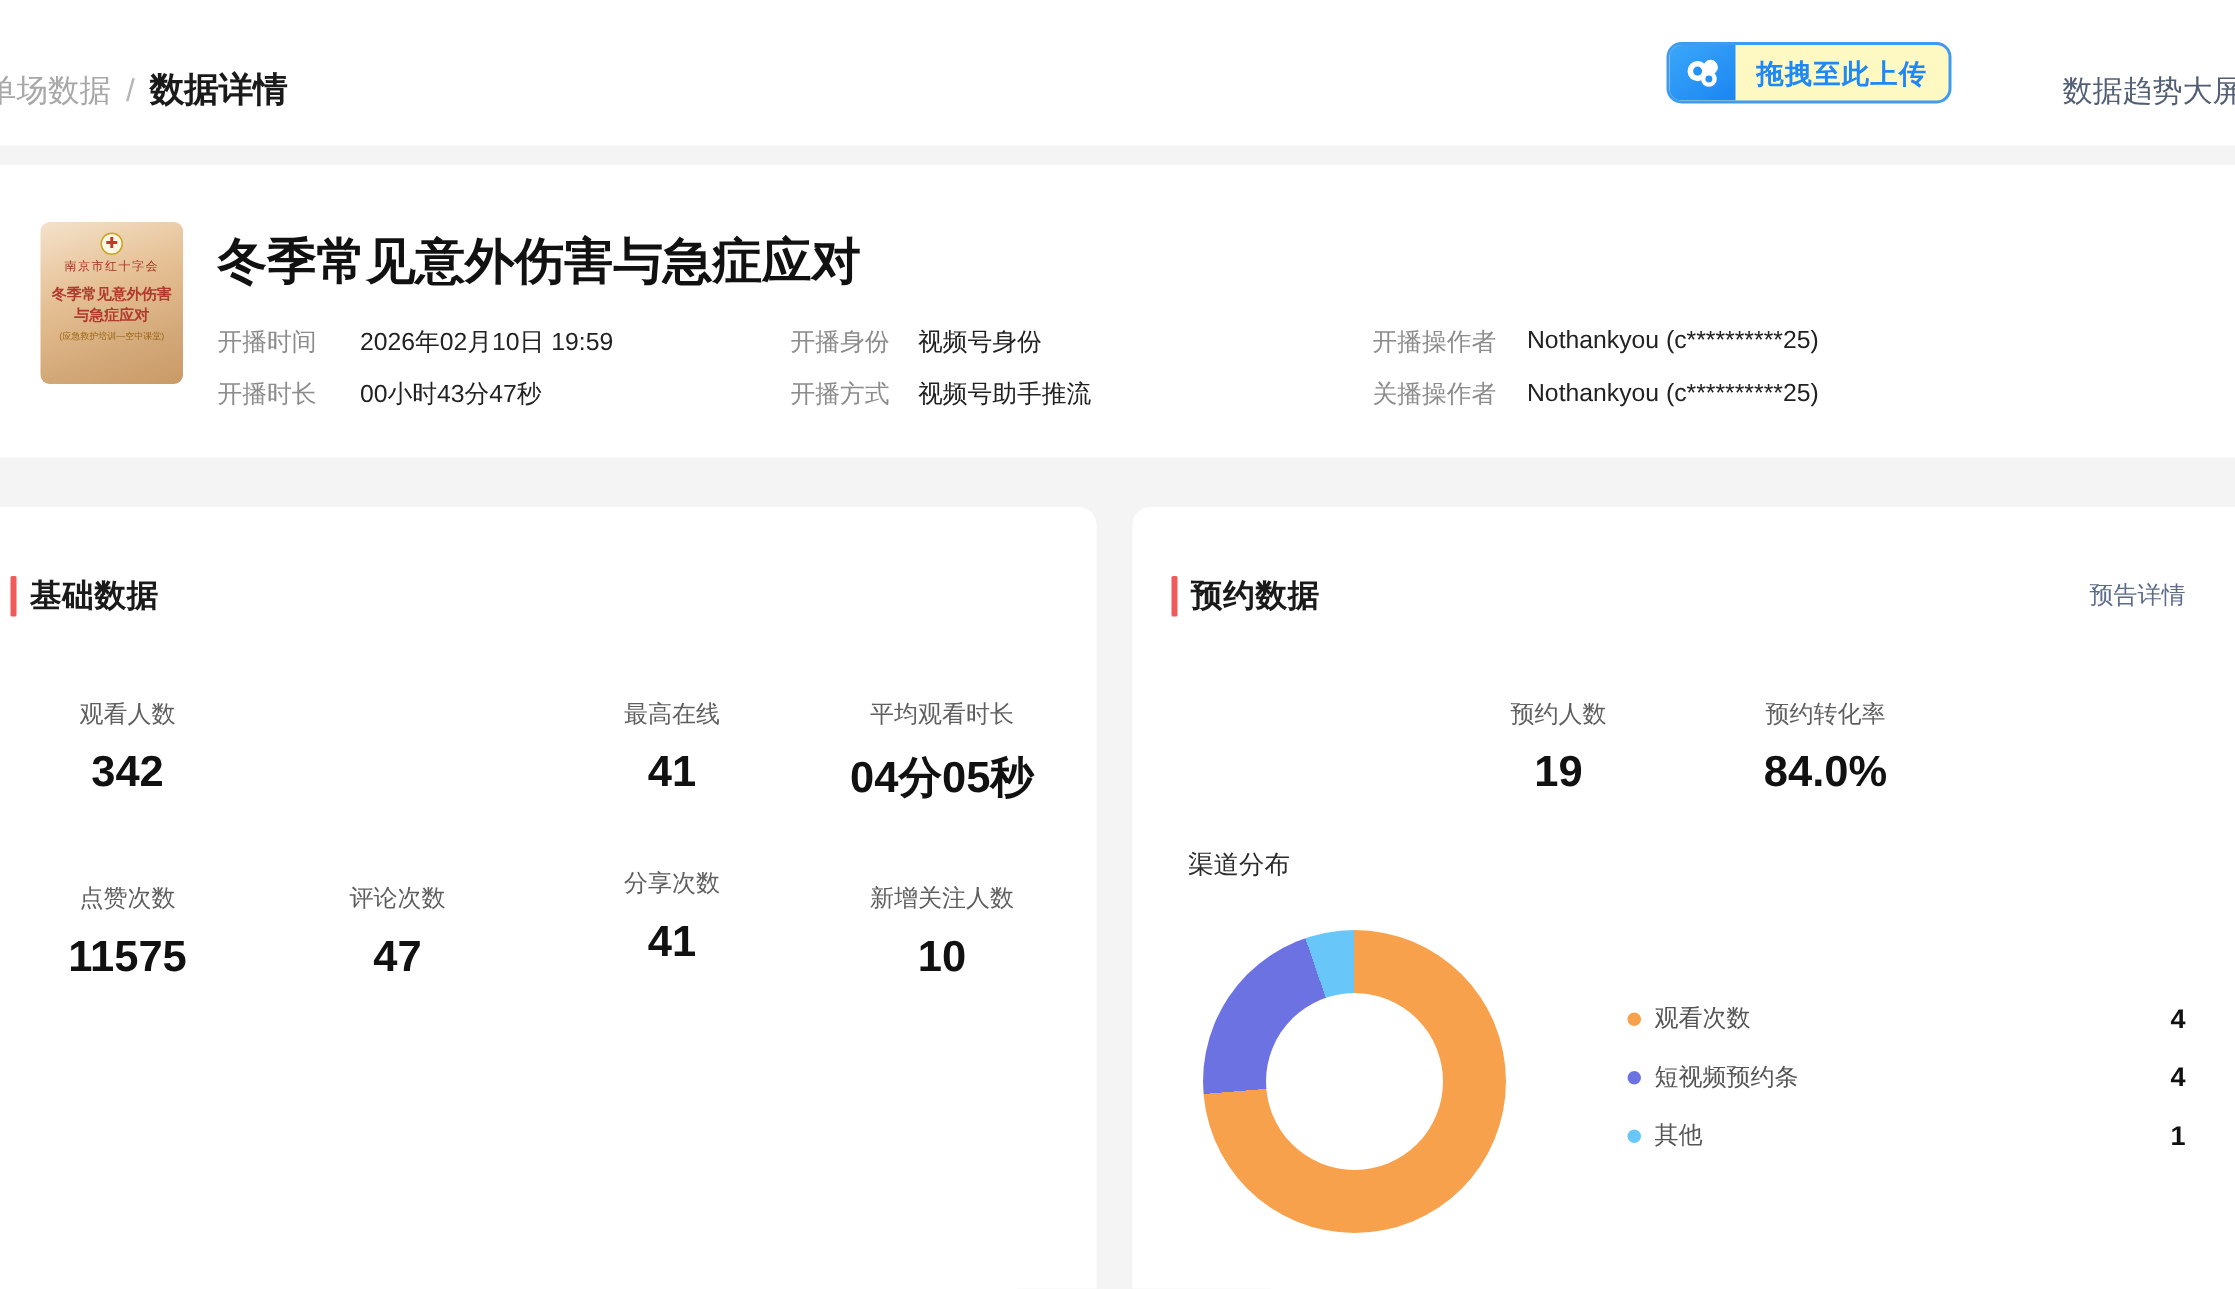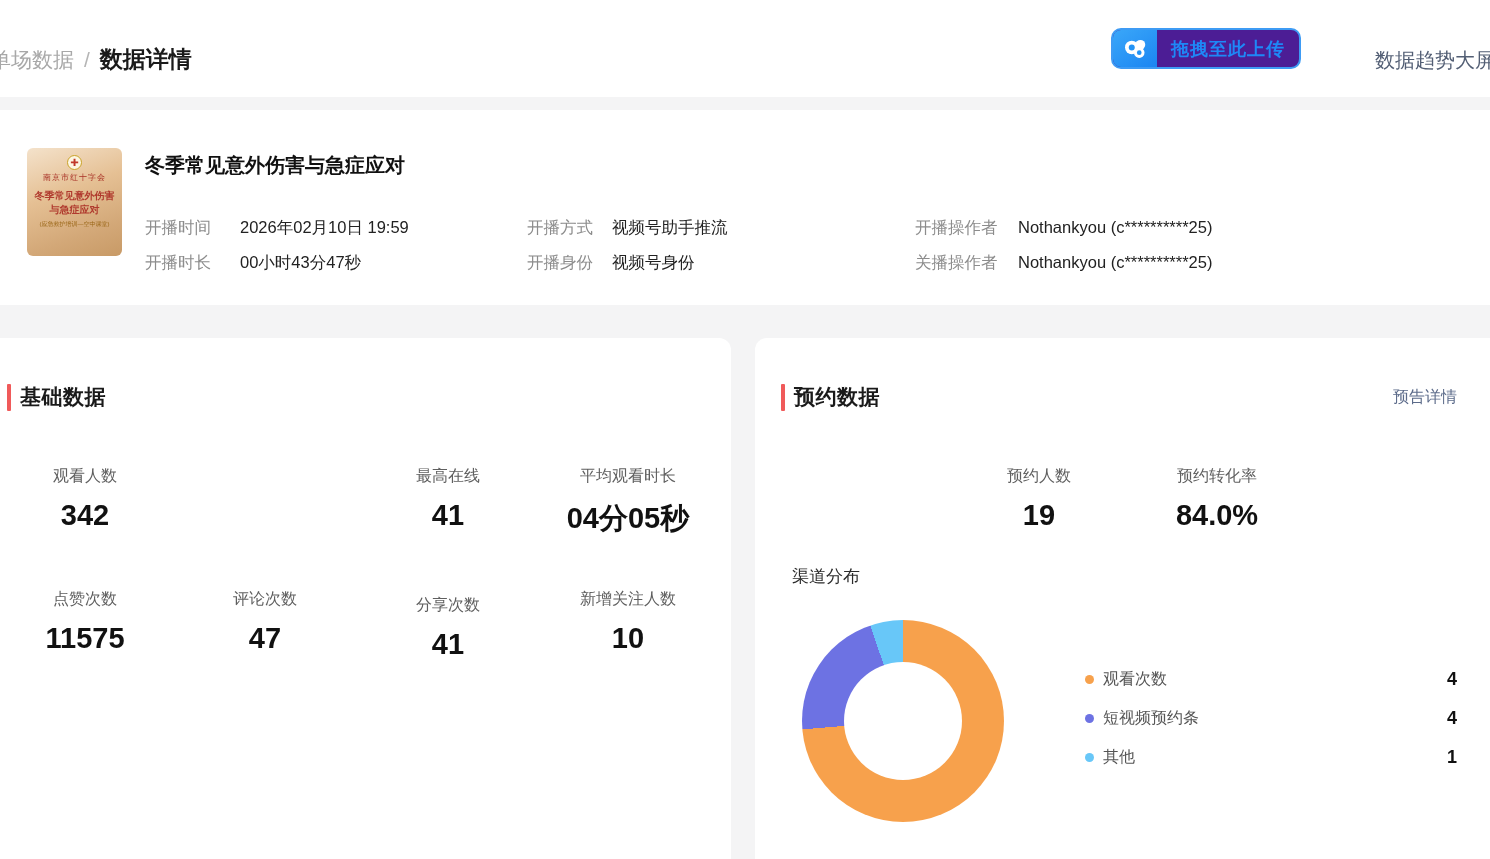--- a/index.html
+++ b/index.html
@@ -12,21 +12,21 @@
 
   
   .topbar { position:absolute; left:0; top:0; width:1490px; height:97px; background:#fff; }
   .breadcrumb { position:absolute; left:-10px; top:44px; font-size:21px; white-space:nowrap; }
   .crumb-parent { color:#a8a8a8; cursor:pointer; }
   .crumb-sep { color:#b5b5b5; margin:0 10px; }
   .crumb-current { color:#1a1a1a; font-size:23px; font-weight:700; }
 
   .upload-widget {
     position:absolute; right:189px; top:28px; height:41px; display:flex; align-items:stretch;
-    border:2px solid #3e9bf4; border-radius:10px; background:#4c1d95; overflow:hidden; cursor:pointer;
+    border:2px solid #3e9bf4; border-radius:10px; background:#fef9c3; overflow:hidden; cursor:pointer;
   }
   .upload-left {
     width:44px; display:flex; align-items:center; justify-content:center;
     background:linear-gradient(145deg,#3aa7f9 0%,#1b85f2 100%);
   }
   .upload-left svg { width:27px; height:27px; display:block; }
   .upload-label { display:flex; align-items:center; padding:0 14px; color:#1e88f7; font-size:18px; font-weight:700; letter-spacing:1px; }
 
   .trend-link { position:absolute; left:1375px; top:47px; font-size:20px; color:#525e74; white-space:nowrap; cursor:pointer; }
 
@@ -36,21 +36,21 @@
     position:absolute; left:27px; top:38px; width:95px; height:108px; border-radius:6px; overflow:hidden;
     background:linear-gradient(160deg,#f4e2cb 0%,#e5c094 40%,#d3a878 75%,#c89a66 100%);
     text-align:center;
   }
   .thumb-badge { display:block; margin:7px auto 2px; width:15px; height:15px; border-radius:50%; background:#fdf6e3; border:1px solid #c9a227; color:#c0392b; font-size:10px; line-height:13px; font-weight:700; }
   .thumb-org { display:block; font-size:8px; color:#a93226; letter-spacing:1px; }
   .thumb-line1 { display:block; margin-top:6px; font-size:10px; font-weight:700; color:#b03a2e; }
   .thumb-line2 { display:block; font-size:10px; font-weight:700; color:#b03a2e; }
   .thumb-line3 { display:block; margin-top:3px; font-size:6px; color:#996515; }
 
-  .live-title { position:absolute; left:145px; top:42px; font-size:20px; font-weight:700; color:#111; }
+  .live-title { position:absolute; left:145px; top:42px; font-size:33px; font-weight:700; color:#111; }
 
   .info-grid { position:absolute; left:0; top:100px; width:1490px; }
   .info-col { position:absolute; top:0; }
   .info-col.c1 { left:145px; }
   .info-col.c2 { left:527px; }
   .info-col.c3 { left:915px; }
   .info-row { display:flex; height:35px; align-items:center; font-size:16.5px; }
   .info-label { color:#8c8c8c; margin-right:21px; white-space:nowrap; }
   .info-col.c1 .info-label { width:74px; }
   .info-col.c2 .info-label { width:64px; }
@@ -71,21 +71,21 @@
   .metric-label { font-size:16px; color:#5f5f5f; display:block; white-space:nowrap; }
   .metric-value { display:block; margin-top:12px; font-size:29px; font-weight:700; color:#111; white-space:nowrap; }
 
   
   .card-basic .m0 { left:9px;  top:128px; }
   .card-basic .m1 { left:189px; top:128px; }
   .card-basic .m2 { left:372px; top:128px; }
   .card-basic .m3 { left:552px; top:128px; }
   .card-basic .m4 { left:9px;  top:251px; }
   .card-basic .m5 { left:189px; top:251px; }
-  .card-basic .m6 { left:372px; top:257px; }
+  .card-basic .m6 { left:372px; top:241px; }
   .card-basic .m7 { left:552px; top:251px; }
 
   
   .card-reserve .r0 { left:189px; top:128px; }
   .card-reserve .r1 { left:367px; top:128px; }
 
   .chart-title { position:absolute; left:37px; top:227px; font-size:17px; color:#2b2b2b; font-weight:500; }
 
   .donut { position:absolute; left:47px; top:282px; width:202px; height:202px; border-radius:50%; }
   .donut-hole { position:absolute; left:42px; top:42px; width:118px; height:118px; border-radius:50%; background:#fff; }
@@ -141,26 +141,26 @@
           <span class="info-label">开播时间</span>
           <span class="info-value">2026年02月10日 19:59</span>
         </div>
         <div class="info-row">
           <span class="info-label">开播时长</span>
           <span class="info-value">00小时43分47秒</span>
         </div>
       </div>
       <div class="info-col c2">
         <div class="info-row">
+          <span class="info-label">开播身份</span>
+          <span class="info-value">视频号身份</span>
+        </div>
+        <div class="info-row">
           <span class="info-label">开播方式</span>
           <span class="info-value">视频号助手推流</span>
-        </div>
-        <div class="info-row">
-          <span class="info-label">开播身份</span>
-          <span class="info-value">视频号身份</span>
         </div>
       </div>
       <div class="info-col c3">
         <div class="info-row">
           <span class="info-label">开播操作者</span>
           <span class="info-value">Nothankyou (c**********25)</span>
         </div>
         <div class="info-row">
           <span class="info-label">关播操作者</span>
           <span class="info-value">Nothankyou (c**********25)</span>

